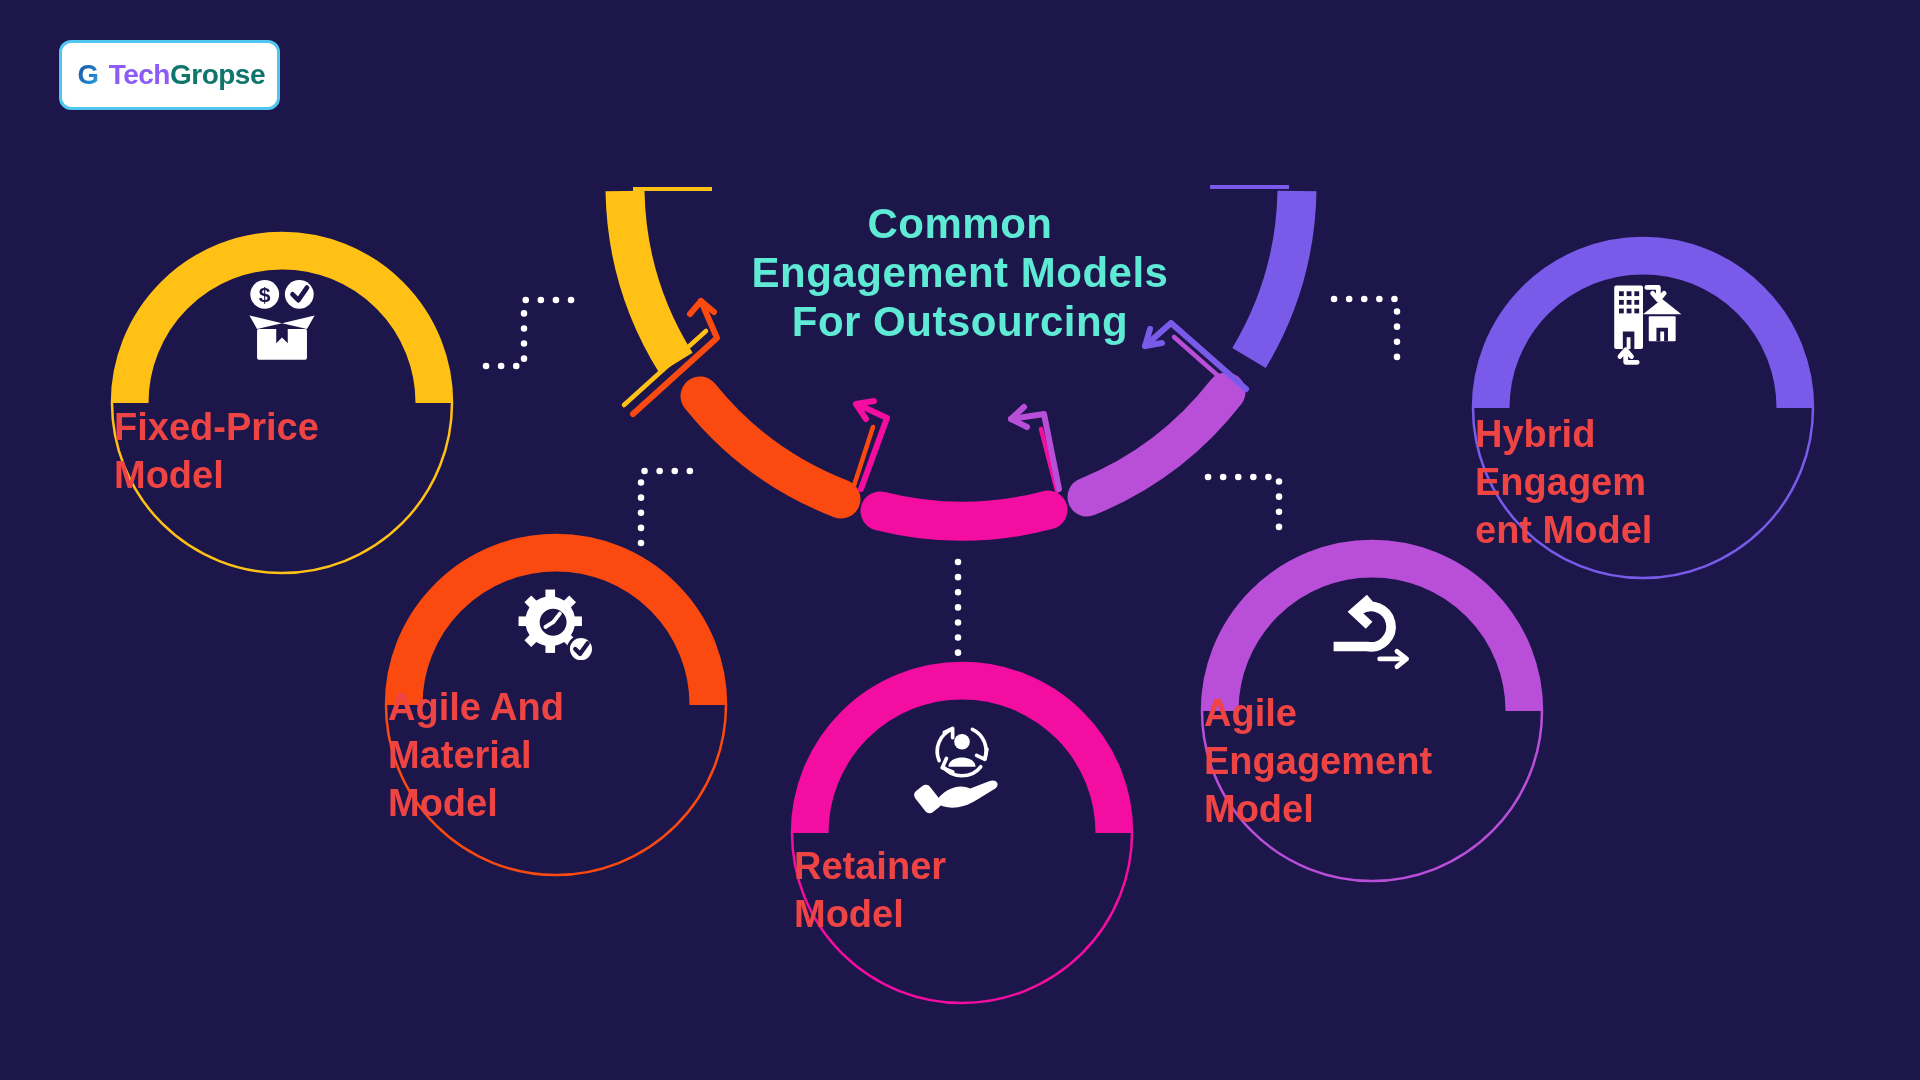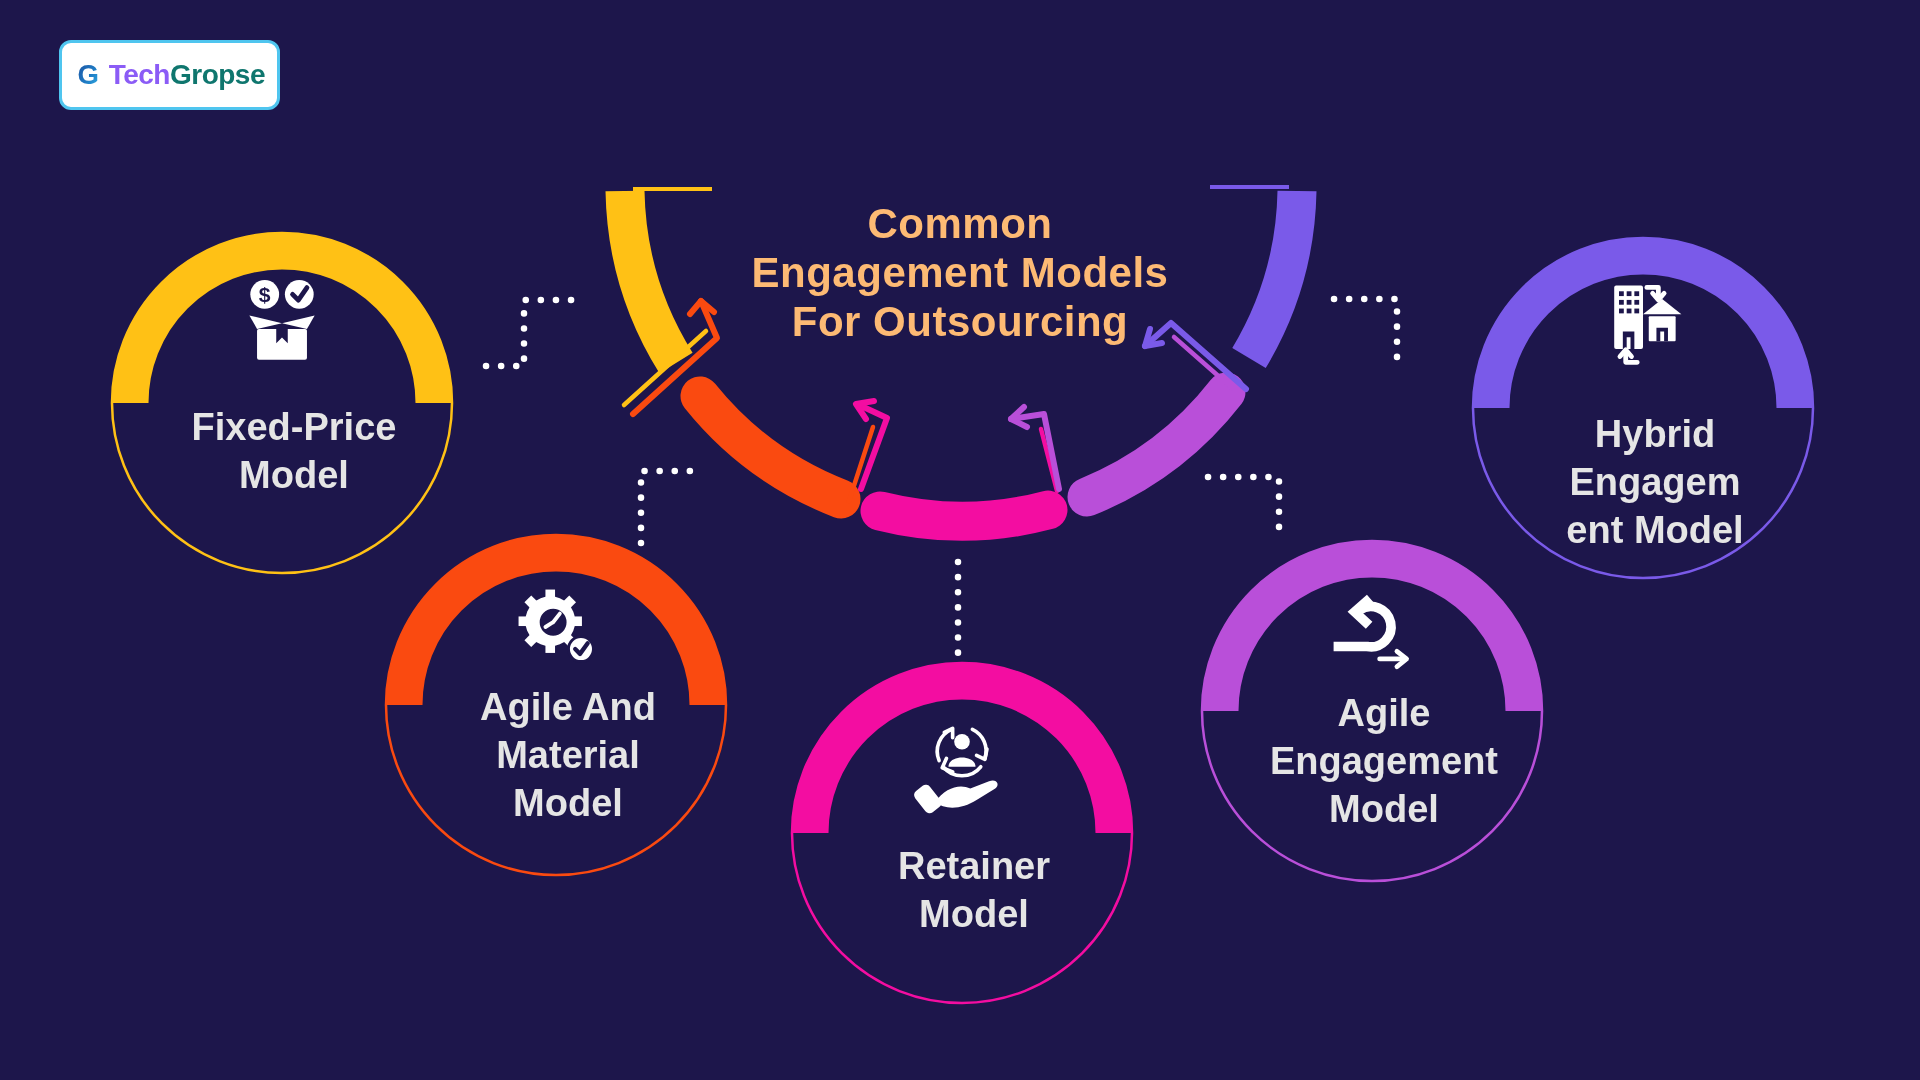--- a/index.html
+++ b/index.html
@@ -2,37 +2,37 @@
 <html><head>
 <meta charset="utf-8">
 <style>
   html,body{margin:0;padding:0;background:#1D164B;}
   .canvas{position:relative;width:1920px;height:1080px;background:#1D164B;overflow:hidden;
           font-family:"Liberation Sans","DejaVu Sans",sans-serif;}
   .overlay{position:absolute;left:0;top:0;}
 
   
   .title{position:absolute;left:660px;top:199px;width:600px;text-align:center;
-         color:#fdba74;font-weight:bold;font-size:42px;line-height:49px;letter-spacing:.5px;}
+         color:#5eead4;font-weight:bold;font-size:42px;line-height:49px;letter-spacing:.5px;}
 
   
   .logo-card{position:absolute;left:59px;top:40px;width:221px;height:70px;background:#FFFFFF;
              border:3px solid #4FC5EF;border-radius:12px;box-sizing:border-box;
              display:flex;align-items:center;padding:0 12px;gap:6px;}
   .logo-text{font-weight:bold;font-size:28px;letter-spacing:-0.5px;white-space:nowrap;}
   .logo-text .t1{color:#8b5cf6;}
   .logo-text .t2{color:#0f766e;}
 
   
   .model-circle{position:absolute;width:344px;height:344px;}
   .model-circle svg.ring{position:absolute;left:0;top:0;}
   .ring-thin{fill:none;stroke-width:2.5;}
   .ring-band{fill:none;stroke-width:37;}
   .icon{position:absolute;left:50%;transform:translateX(-50%);}
-  .label{position:absolute;left:12px;width:344px;text-align:center;color:#e5e5e5;
+  .label{position:absolute;left:4px;width:344px;color:#ef4444;
          font-weight:bold;font-size:38px;line-height:48px;}
 </style>
 </head>
 <body>
 
 <div class="canvas">
 
   <svg class="overlay" width="1920" height="1080" viewBox="0 0 1920 1080">
 
     <g stroke="#FFFFFF" stroke-width="6.5" fill="none" stroke-linecap="round" stroke-dasharray="0.1 15">

